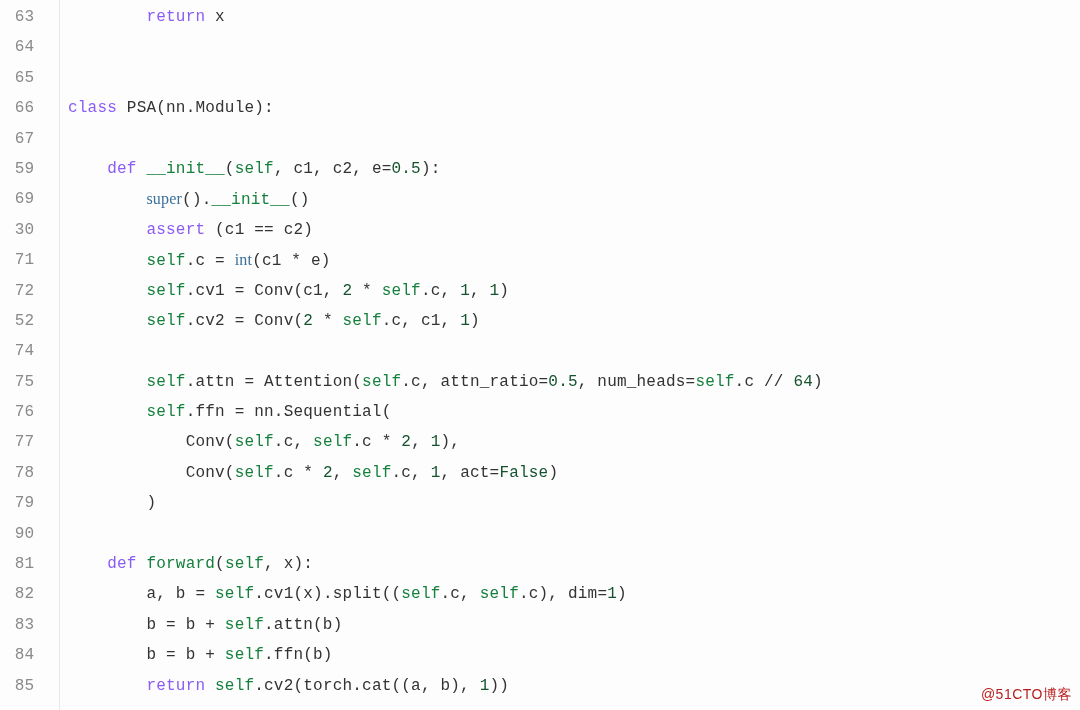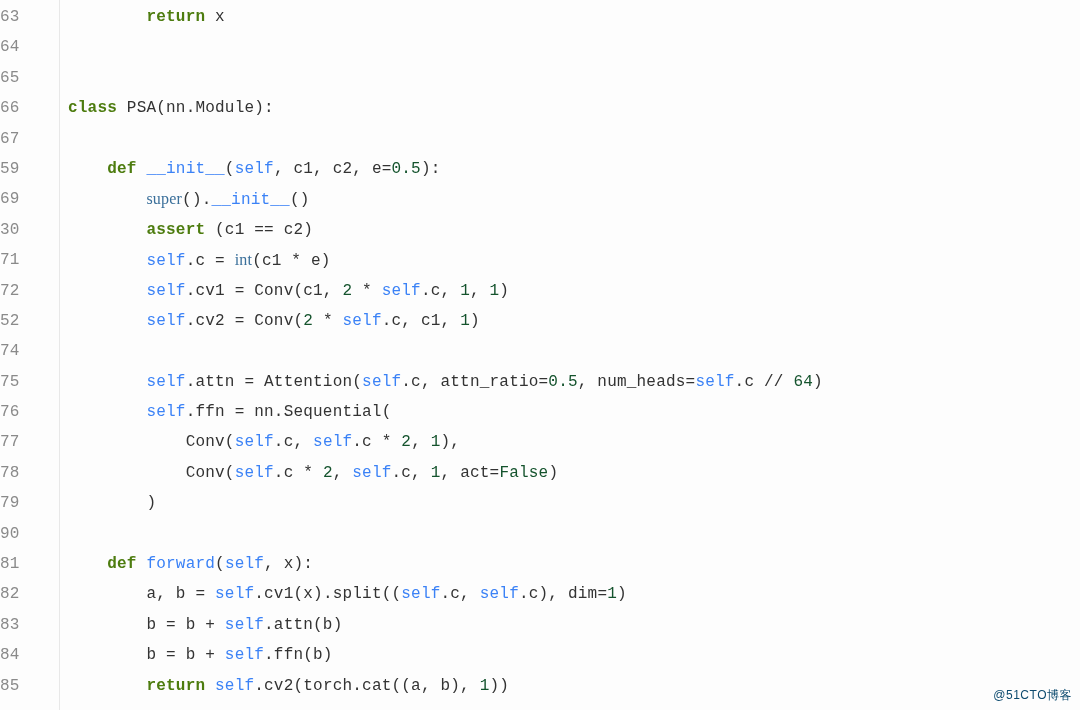--- a/index.html
+++ b/index.html
@@ -19,52 +19,52 @@
     width: 100%;
     height: 100%;
     line-height: 30.4px;
     letter-spacing: 0.2px;
   }
   .gutter {
     width: 60px;
     background: #fdfdfd;
     border-right: 1px solid #e8e8e8;
     color: #8a8a8a;
-    text-align: left;
+    text-align: center;
     padding-right: 10px;
     padding-top: 2px;
     box-sizing: border-box;
     user-select: none;
   }
   .gutter .ln {
     height: 30.4px;
   }
   .code {
     flex: 1 1 auto;
     padding-left: 8px;
     padding-top: 2px;
     white-space: pre;
     color: #333;
   }
   .line {
     height: 30.4px;
   }
-  .tok-kw   { color: #4d7c0f; font-weight: bold; } 
-  .tok-id   { color: #3b82f6; font-family: Liberation Mono, monospace; } 
+  .tok-kw   { color: #8b5cf6; } 
+  .tok-id   { color: #15803d; font-family: Liberation Mono, monospace; } 
   .tok-func { color: #3a6f9a; font-family: Liberation Serif, serif; } 
   .tok-num  { color: #14532d; } 
   .tok-plain{ color: #333; }
 
   .watermark {
     position: absolute;
     right: 8px;
     bottom: 6px;
     font-family: Arial, sans-serif;
-    font-size: 12px;
-    color: #0c4a6e;
+    font-size: 14px;
+    color: #b91c1c;
     letter-spacing: 0.5px;
   }
 </style>
 </head>
 <body>
 
 <div class="editor">
   <div class="gutter" id="gutter">
       <div class="ln">63</div>
       <div class="ln">64</div>

